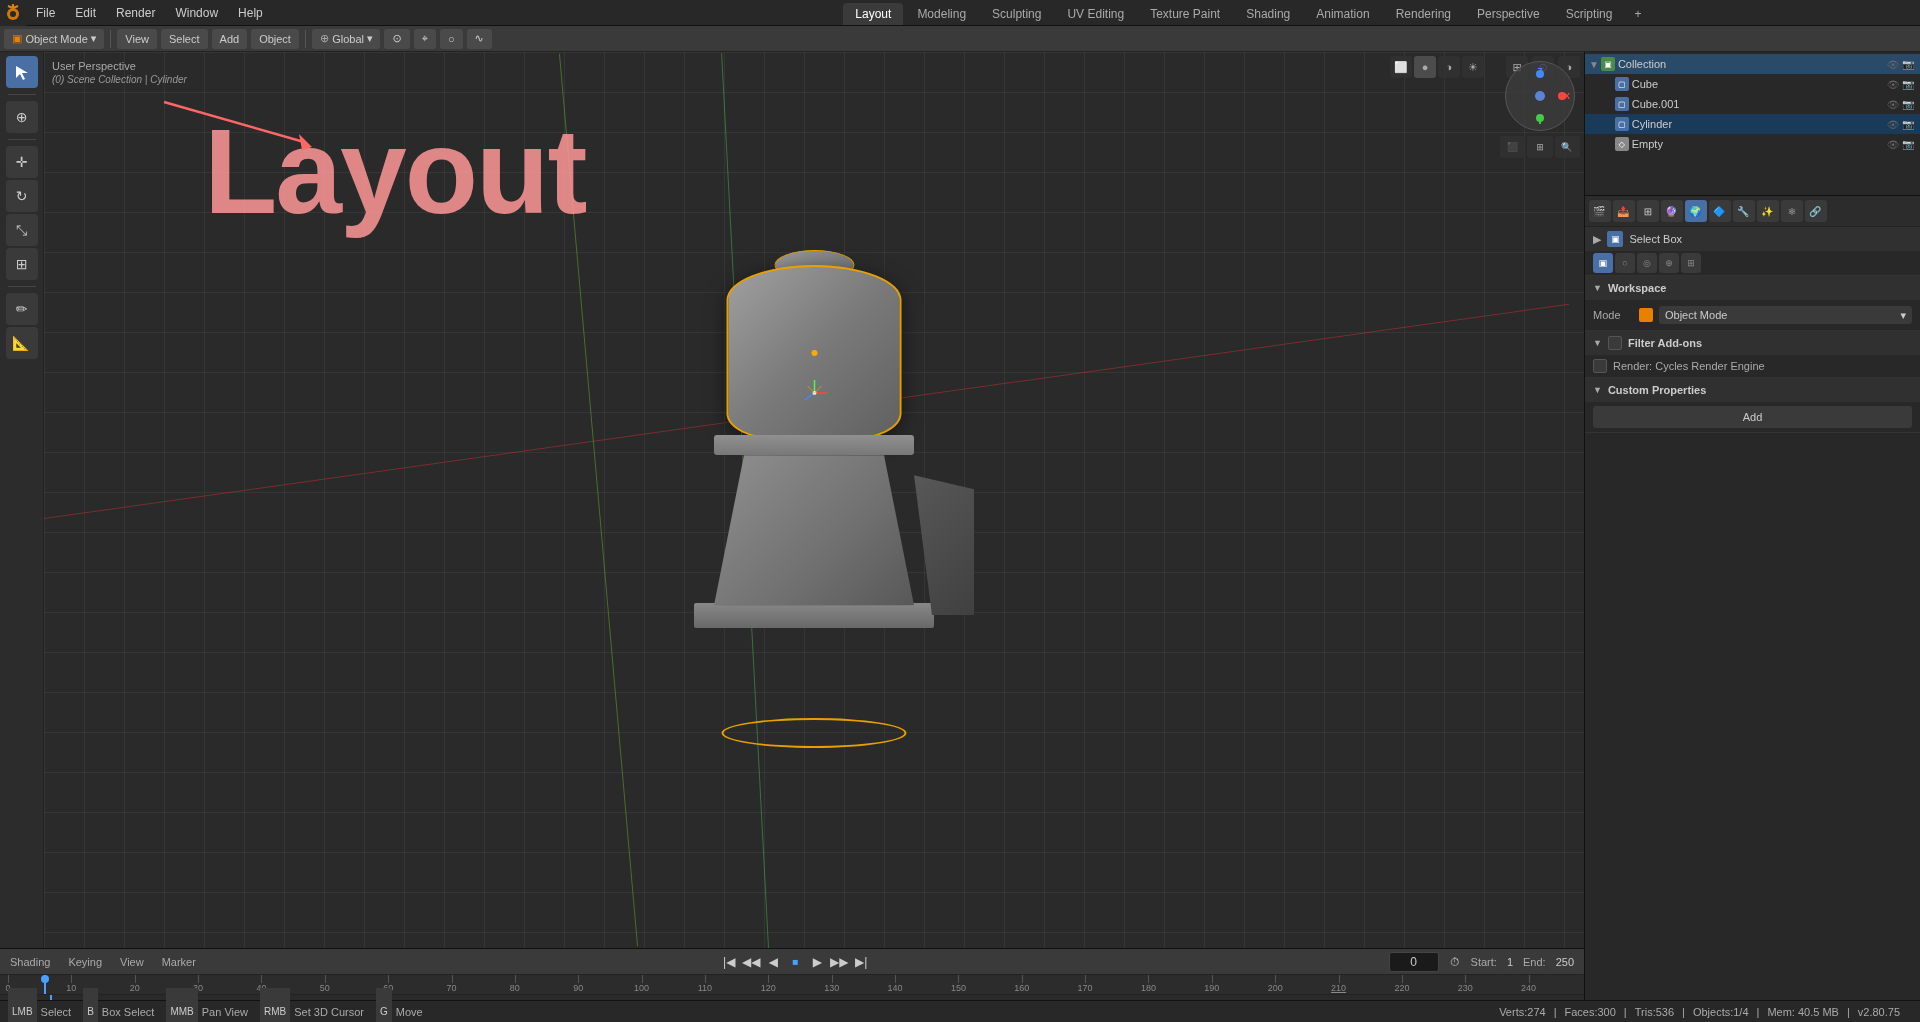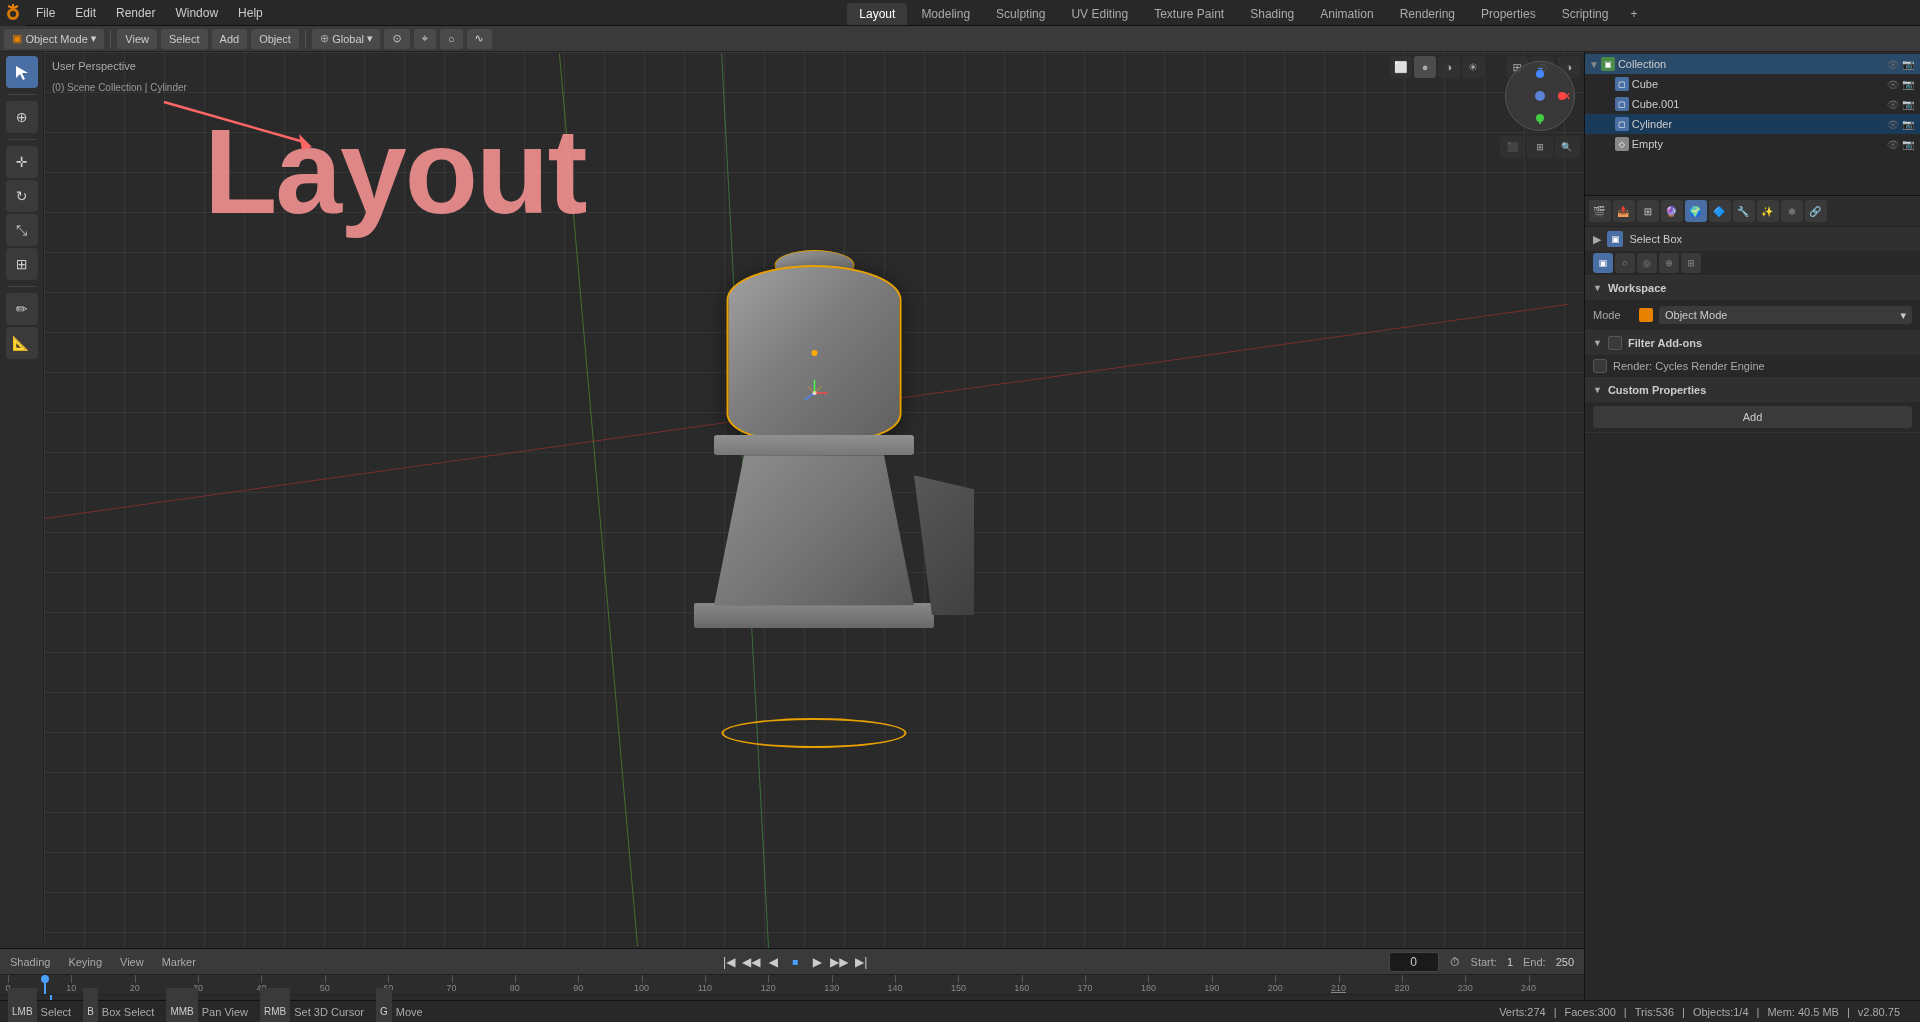--- a/index.html
+++ b/index.html
@@ -801,21 +801,21 @@
   <div style="flex:1; display:flex; align-items:flex-end; justify-content:center; height:100%;">
     <div class="workspace-tabs-inner">
       <div class="workspace-tab active">Layout</div>
       <div class="workspace-tab">Modeling</div>
       <div class="workspace-tab">Sculpting</div>
       <div class="workspace-tab">UV Editing</div>
       <div class="workspace-tab">Texture Paint</div>
       <div class="workspace-tab">Shading</div>
       <div class="workspace-tab">Animation</div>
       <div class="workspace-tab">Rendering</div>
-      <div class="workspace-tab">Properties</div>
+      <div class="workspace-tab">Perspective</div>
       <div class="workspace-tab">Scripting</div>
       <div class="workspace-tab-add">+</div>
     </div>
   </div>
 </div>
 
 <div id="header-bar">
   <button class="header-btn">
     <span style="color:#e88000;">▣</span>
     <span>Object Mode</span>
@@ -866,21 +866,21 @@
 
   <div class="layout-label">Layout</div>
 
   <svg style="position:absolute;top:30px;left:40px;width:300px;height:100px;" viewBox="0 0 300 100">
     <line x1="80" y1="20" x2="220" y2="60" stroke="#ff6666" stroke-width="2.5"></line>
     <polygon points="215,52 228,65 218,68" fill="#ff6666"></polygon>
   </svg>
 
   <div class="viewport-info">
     <div>User Perspective</div>
-    <div style="font-size:10px;color:#999;margin-top:10px;">(0) Scene Collection | Cylinder</div>
+    <div style="font-size:10px;color:#999;margin-top:2px;font-style:italic;">(0) Scene Collection | Cylinder</div>
   </div>
 
   <div class="object-3d">
 
     <div class="cylinder-wrapper">
       <div class="cylinder-cap"></div>
       <div class="cylinder-body">
 
         <div style="position:absolute;top:50%;left:50%;width:6px;height:6px;background:#ffaa00;border-radius:50%;transform:translate(-50%,-50%);"></div>
 

